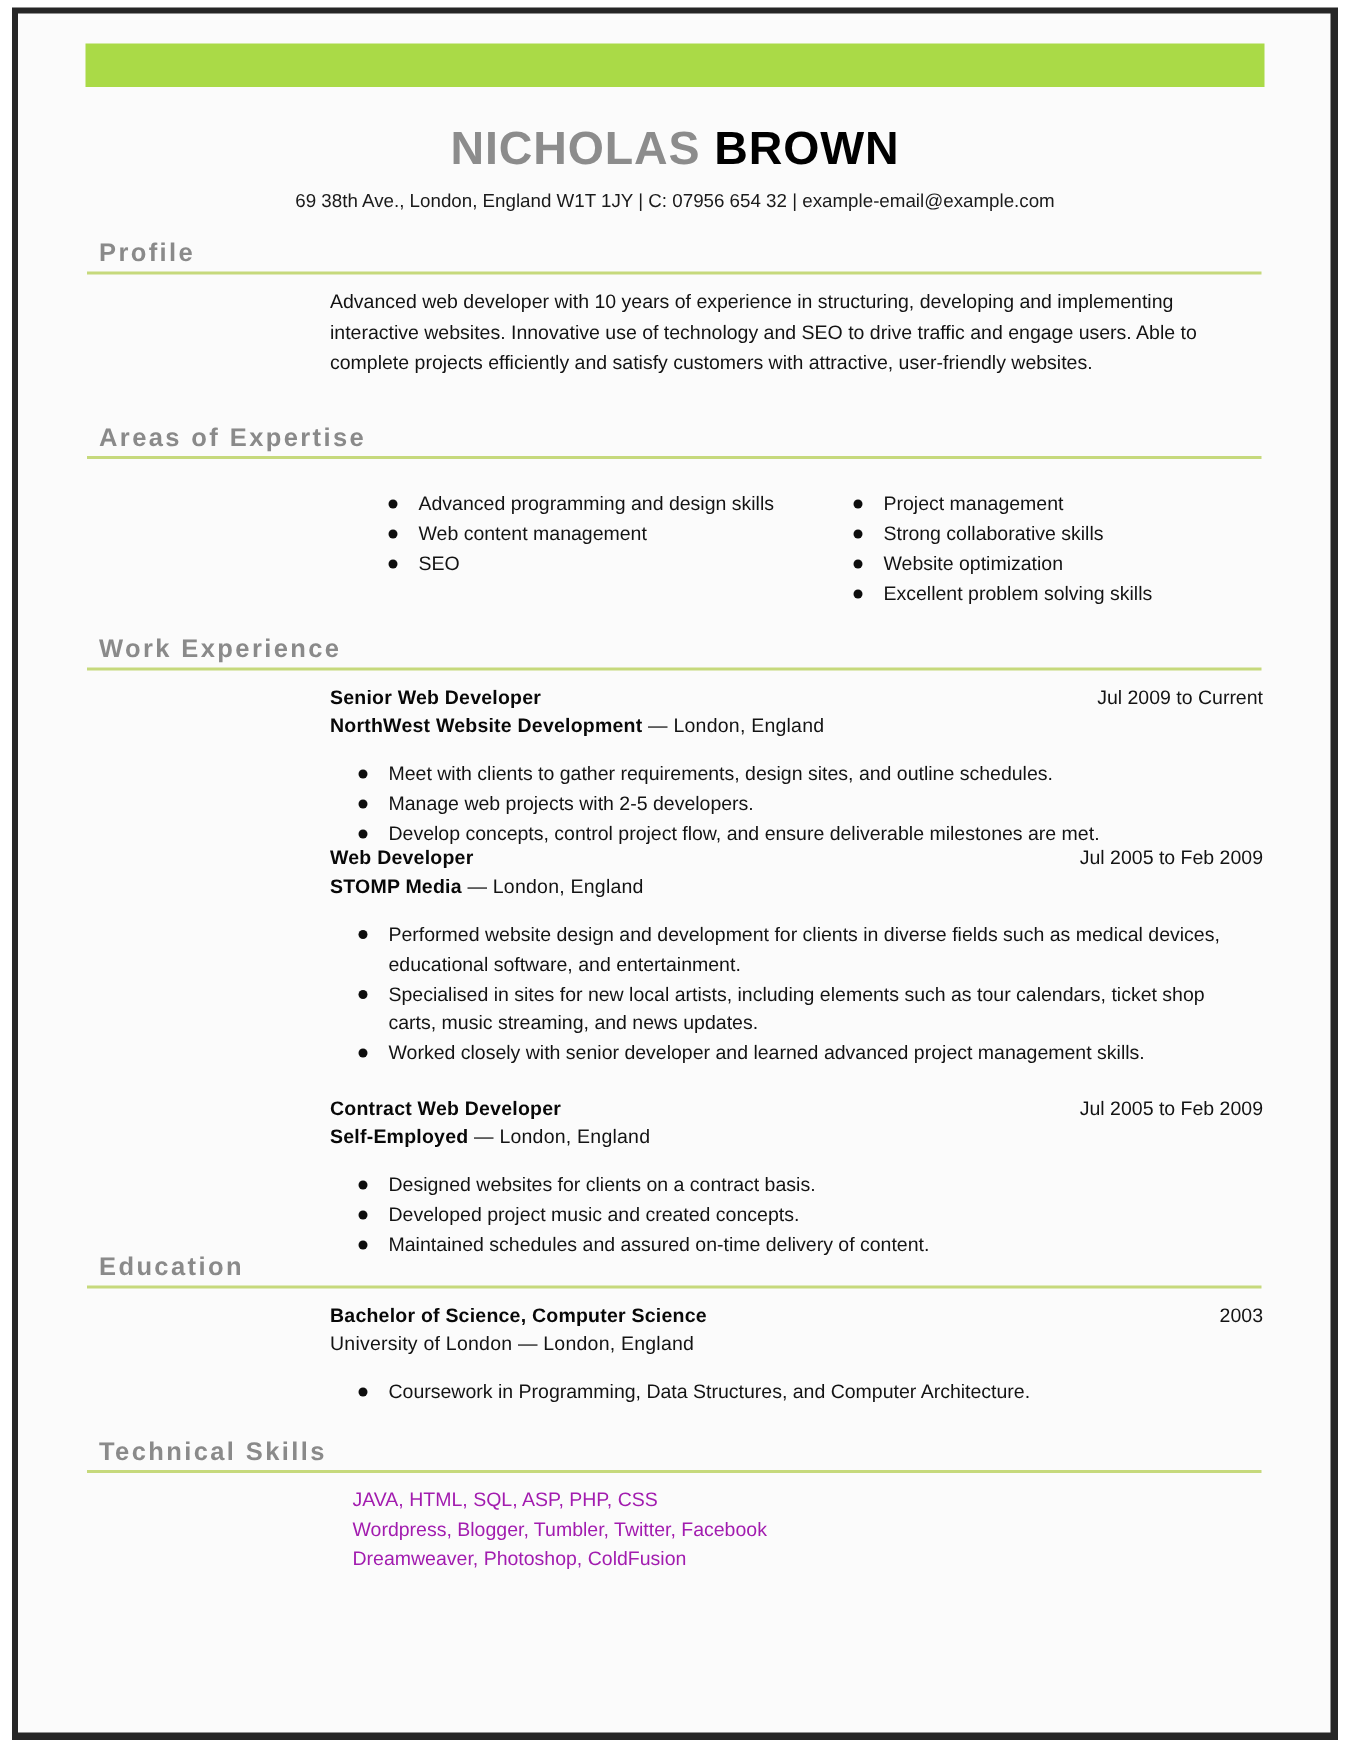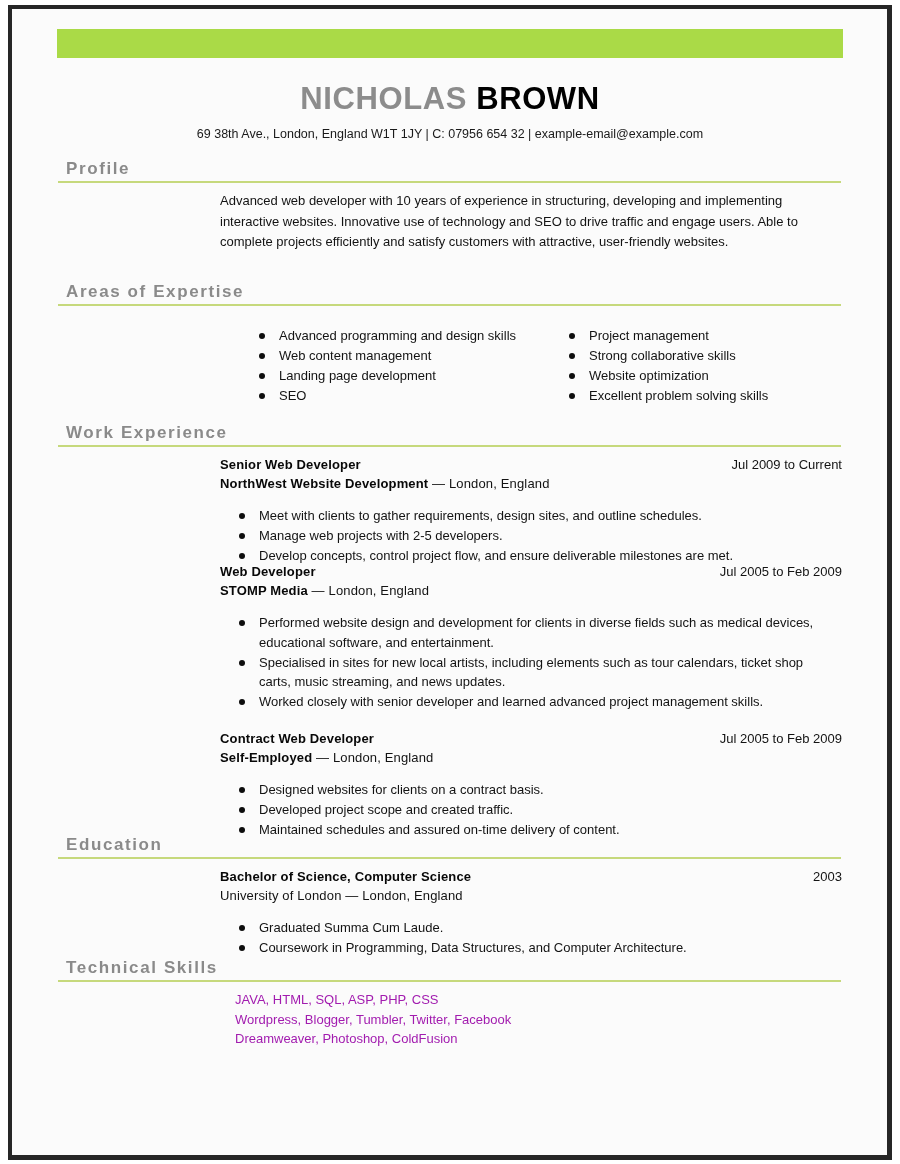--- a/index.html
+++ b/index.html
@@ -219,21 +219,20 @@
     <div class="para" style="top:33px;">Advanced web developer with 10 years of experience in structuring, developing and implementing interactive websites. Innovative use of technology and SEO to drive traffic and engage users. Able to complete projects efficiently and satisfy customers with attractive, user-friendly websites.</div>
   </div>
 
   <div class="section" style="top:281px;">
     <div class="sec-title">Areas of Expertise</div>
     <div class="sec-rule"></div>
     <div style="position:absolute; top:33px; left:0; width:900px;">
       <ul class="blist exp-col-a">
         <li>Advanced programming and design skills</li>
         <li>Web content management</li>
-        <li>Landing page development</li>
         <li>SEO</li>
       </ul>
       <ul class="blist exp-col-b">
         <li>Project management</li>
         <li>Strong collaborative skills</li>
         <li>Website optimization</li>
         <li>Excellent problem solving skills</li>
       </ul>
     </div>
   </div>
@@ -275,40 +274,39 @@
     <div class="job" style="top:307px;">
       <div class="job-head">
         <span class="job-title">Contract Web Developer</span>
         <span class="job-date">Jul 2005 to Feb 2009</span>
       </div>
       <div class="job-org">
         <span class="org-name">Self-Employed</span><span> — London, England</span>
       </div>
       <ul class="blist job-bullets">
         <li>Designed websites for clients on a contract basis.</li>
-        <li>Developed project scope and created traffic.</li>
+        <li>Developed project music and created concepts.</li>
         <li>Maintained schedules and assured on-time delivery of content.</li>
       </ul>
     </div>
   </div>
 
   <div class="section" style="top:834px;">
     <div class="sec-title">Education</div>
     <div class="sec-rule"></div>
 
     <div class="job" style="top:33px;">
       <div class="job-head">
         <span class="job-title">Bachelor of Science, Computer Science</span>
         <span class="job-date">2003</span>
       </div>
       <div class="job-org">
         <span>University of London</span><span> — London, England</span>
       </div>
       <ul class="blist job-bullets">
-        <li>Graduated Summa Cum Laude.</li>
         <li>Coursework in Programming, Data Structures, and Computer Architecture.</li>
       </ul>
     </div>
   </div>
 
   <div class="section" style="top:957px;">
     <div class="sec-title">Technical Skills</div>
     <div class="sec-rule"></div>
     <div style="position:absolute; top:33px; left:220px; width:622px;">
       <div class="skill-line">JAVA, HTML, SQL, ASP, PHP, CSS</div>

